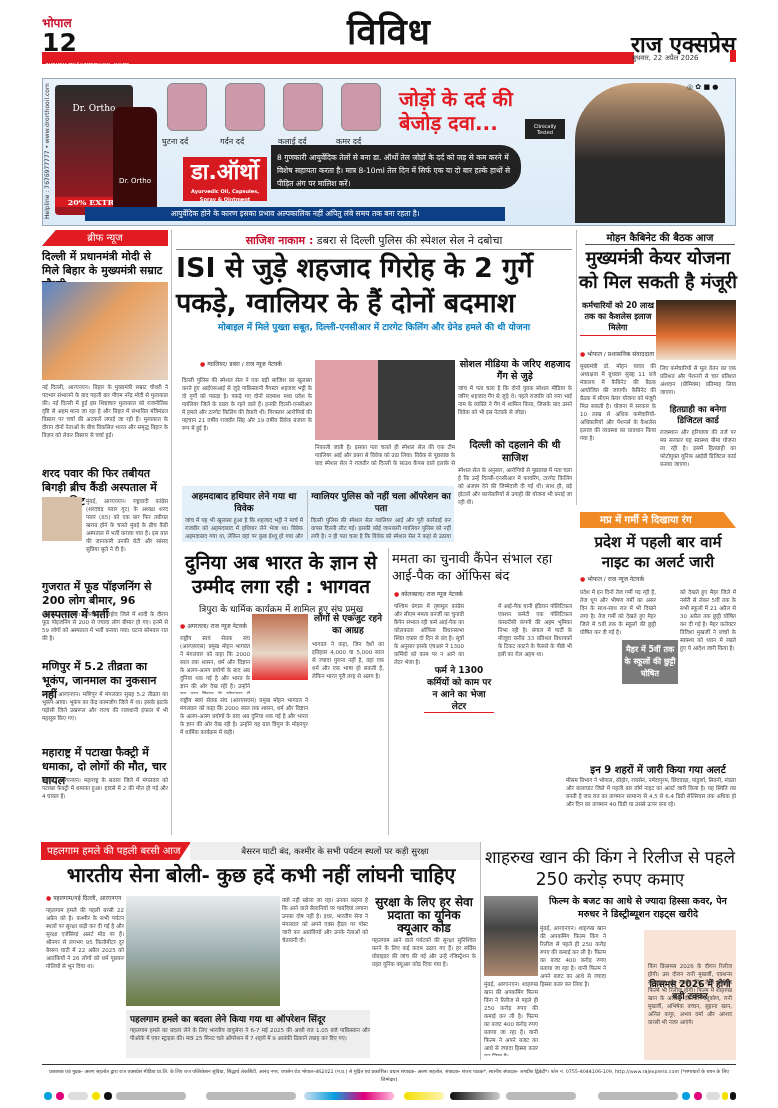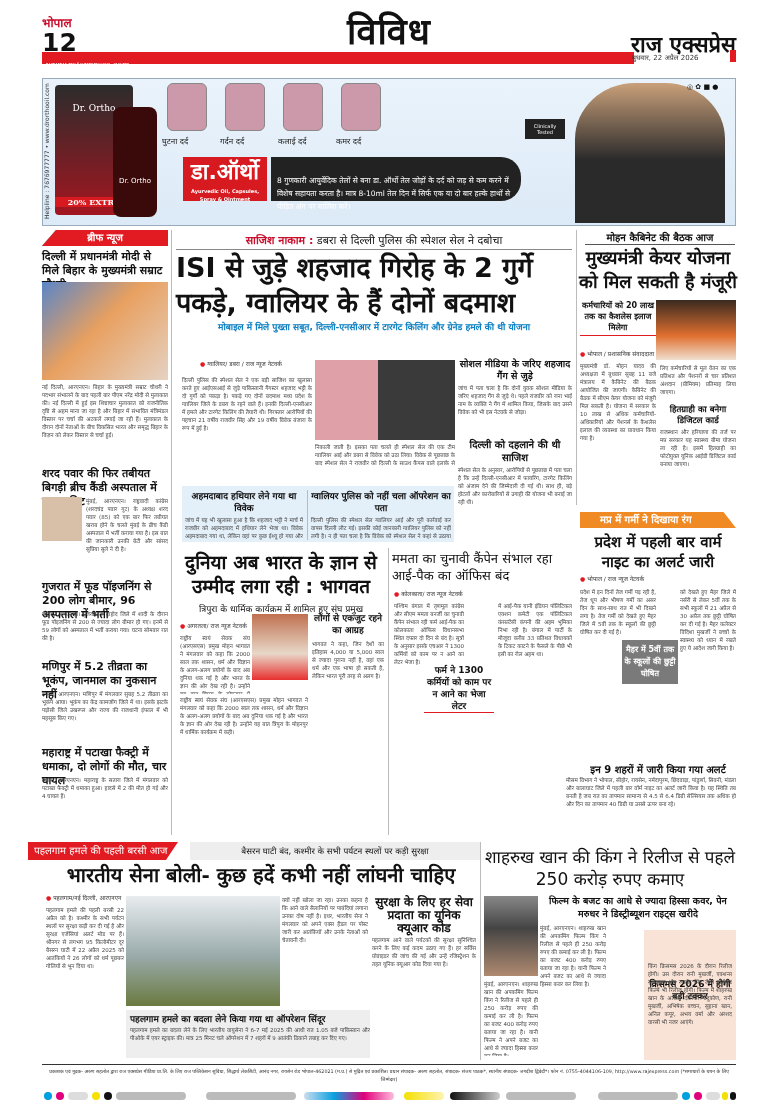--- a/index.html
+++ b/index.html
@@ -15,44 +15,44 @@
 .redbox{left:730px;top:50px;width:6px;height:12px;background:#e21b23}
 .ad{left:42px;top:78px;width:694px;height:148px;background:linear-gradient(#eaf3fb,#dceaf7);border:1px solid #9ab}
 .ad .bottle{position:absolute;left:12px;top:6px;width:78px;height:130px;background:linear-gradient(#2c2c2c,#a31620);border-radius:4px;color:#fff;font-size:9px;text-align:center;padding-top:18px;font-family:"DejaVu Serif",serif}
 .ad .bottle2{position:absolute;left:70px;top:28px;width:44px;height:110px;background:#3a0a0a;border-radius:8px;color:#fff;font-size:7px;text-align:center;padding-top:70px}
 .ad .helpline{position:absolute;left:0;top:4px;width:10px;height:136px;font-size:6px;writing-mode:vertical-rl;transform:rotate(180deg);color:#333}
 .painbox{position:absolute;top:4px;width:40px;height:48px;background:#c9a;border:1px solid #888;border-radius:6px}
 .painlabel{position:absolute;top:56px;font-size:8px;color:#222;width:50px;text-align:left}
 .ad .headline{position:absolute;left:356px;top:8px;color:#e21b23;font-size:20px;font-weight:bold;line-height:24px}
 .ad .brandbox{position:absolute;left:140px;top:78px;width:84px;height:44px;background:#d71920;color:#fff;font-size:22px;font-weight:bold;text-align:center;line-height:30px}
 .ad .brandbox small{display:block;font-size:5px;line-height:8px}
-.ad .desc{position:absolute;left:228px;top:78px;width:250px;height:44px;background:#222;color:#fff;font-size:7.5px;line-height:13px;padding:17px 6px;border-radius:0 20px 20px 0}
+.ad .desc{position:absolute;left:228px;top:66px;width:250px;height:44px;background:#222;color:#fff;font-size:7.5px;line-height:13px;padding:6px 6px;border-radius:0 20px 20px 0}
 .ad .tag{position:absolute;left:42px;top:128px;width:420px;height:14px;background:#0d3f86;color:#fff;font-size:7.5px;line-height:14px;text-align:center}
 .ad .person{position:absolute;left:532px;top:4px;width:150px;height:140px;background:linear-gradient(#c9a07a,#2a2a2a 55%);border-radius:40% 40% 0 0}
 .ad .clin{position:absolute;left:482px;top:40px;width:40px;height:20px;background:#222;color:#fff;font-size:5px;text-align:center;padding-top:4px}
 .ad .logos{position:absolute;left:644px;top:4px;font-size:7px}
 .col-rule{background:#bbb;width:1px}
-.brief-head{left:42px;top:230px;width:126px;height:16px;background:#e21b23;color:#fff;font-size:10px;font-weight:bold;text-align:center;line-height:16px;clip-path:polygon(14px 0,100% 0,100% 100%,0 100%)}
+.brief-head{left:42px;top:230px;width:126px;height:16px;background:#e21b23;color:#fff;font-size:10px;font-weight:normal;text-align:center;line-height:16px;clip-path:polygon(14px 0,100% 0,100% 100%,0 100%)}
 .brief-head::before{content:"";position:absolute;left:0;top:0;border-left:14px solid #111;border-bottom:16px solid transparent}
 .brief-h{font-size:11px;font-weight:bold;line-height:14px;color:#111}
 .brief-p{font-size:5.5px;line-height:8px;color:#444;text-align:justify}
 .photo{background:#8a8a8a}
 .kicker-line{left:176px;top:232px;width:396px;text-align:center;font-size:11px;border-bottom:1px solid #888;padding-bottom:2px}
 .kicker-line b{color:#c8102e}
 .main-h{left:176px;top:250px;width:396px;text-align:left;font-size:27px;font-weight:bold;line-height:35px}
 .sub-blue{left:176px;top:320px;width:396px;text-align:center;color:#0a7fc2;font-size:9px;font-weight:bold}
 .byline{font-size:6px;color:#333}
 .byline::before{content:"● ";color:#e21b23}
 .small-h{font-weight:bold;text-align:center;color:#111}
 .bluebox{background:#e4f0f9}
 .cm-kicker{left:585px;top:230px;width:150px;text-align:center;font-size:10px;font-weight:bold;border-bottom:1px solid #555}
 .cm-h{left:578px;top:246px;width:160px;text-align:center;font-size:18px;font-weight:bold;line-height:24px}
 .orange-band{left:580px;top:512px;width:156px;height:16px;background:#f08a24;color:#fff;font-size:10px;font-weight:bold;line-height:16px;padding-left:20px;clip-path:polygon(0 0,92% 0,100% 100%,0 100%)}
 .gray-box{background:#7a7a7a;color:#fff;font-weight:bold;text-align:center}
-.pahal-band{left:28px;top:842px;width:150px;height:18px;background:#e21b23;color:#fff;font-size:10px;line-height:18px;padding-left:6px;clip-path:polygon(0 0,100% 0,92% 100%,0 100%)}
+.pahal-band{left:41px;top:842px;width:150px;height:18px;background:#e21b23;color:#fff;font-size:10px;line-height:18px;padding-left:6px;clip-path:polygon(0 0,100% 0,92% 100%,0 100%)}
 .pahal-sub{left:190px;top:842px;width:290px;height:18px;background:#eee;font-size:8.5px;line-height:18px;text-align:center}
 .srk-h{left:484px;top:846px;width:252px;text-align:center;font-size:17px;line-height:22px;color:#111}
 .pinkbox{background:#f9e3d6}
 .footer-line{left:42px;top:1064px;width:694px;height:1px;background:#333}
 .imprint{left:42px;top:1068px;width:694px;font-size:4.8px;line-height:8px;color:#333;text-align:center}
 .regbar{top:1092px;height:8px;border-radius:4px}
 </style>
 </head>
 <body>
 
@@ -69,23 +69,28 @@
   <div class="bottle"><span>Dr. Ortho</span><div style="margin-top:84px;background:#d71920;font-size:8px;font-weight:bold">20% EXTRA</div></div>
   <div class="bottle2"><span>Dr. Ortho</span></div>
   <div class="painbox" style="left:124px"></div>
   <div class="painbox" style="left:182px"></div>
   <div class="painbox" style="left:240px"></div>
   <div class="painbox" style="left:298px"></div>
   <div class="painlabel" style="left:119px">घुटना दर्द</div>
   <div class="painlabel" style="left:177px">गर्दन दर्द</div>
   <div class="painlabel" style="left:235px">कलाई दर्द</div>
   <div class="painlabel" style="left:293px">कमर दर्द</div>
+  <div class="headline">
+      <div>जोड़ों के दर्द की</div>
+      <div>बेजोड़ दवा...</div>
+    </div>
   <div class="clin">Clinically Tested</div>
   <div class="brandbox"><span>डा.ऑर्थो</span><small>Ayurvedic Oil, Capsules, Spray &amp; Ointment</small></div>
   <div class="desc">8 गुणकारी आयुर्वेदिक तेलों से बना डा. ऑर्थो तेल जोड़ों के दर्द को जड़ से कम करने में विशेष सहायता करता है। मात्र 8-10ml तेल दिन में सिर्फ एक या दो बार हल्के हाथों से पीड़ित अंग पर मालिश करें।</div>
+  <div class="tag">आयुर्वेदिक होने के कारण इसका प्रभाव अल्पकालिक नहीं अपितु लंबे समय तक बना रहता है।</div>
   <div class="person"></div>
   <div class="logos">◎ ✿ ■ ●</div>
 </div>
 
 <div class="abs col-rule" style="left:171px;top:230px;height:605px"></div>
 <div class="abs col-rule" style="left:576px;top:230px;height:275px"></div>
 
 <div class="abs brief-head">ब्रीफ न्यूज</div>
 <div class="abs brief-h" style="left:42px;top:250px;width:126px">दिल्ली में प्रधानमंत्री मोदी से मिले बिहार के मुख्यमंत्री सम्राट चौधरी</div>
 <div class="abs photo" style="left:42px;top:282px;width:126px;height:98px;background:linear-gradient(135deg,#5a86c8,#e8a060 45%,#e5d2c3)"></div>

